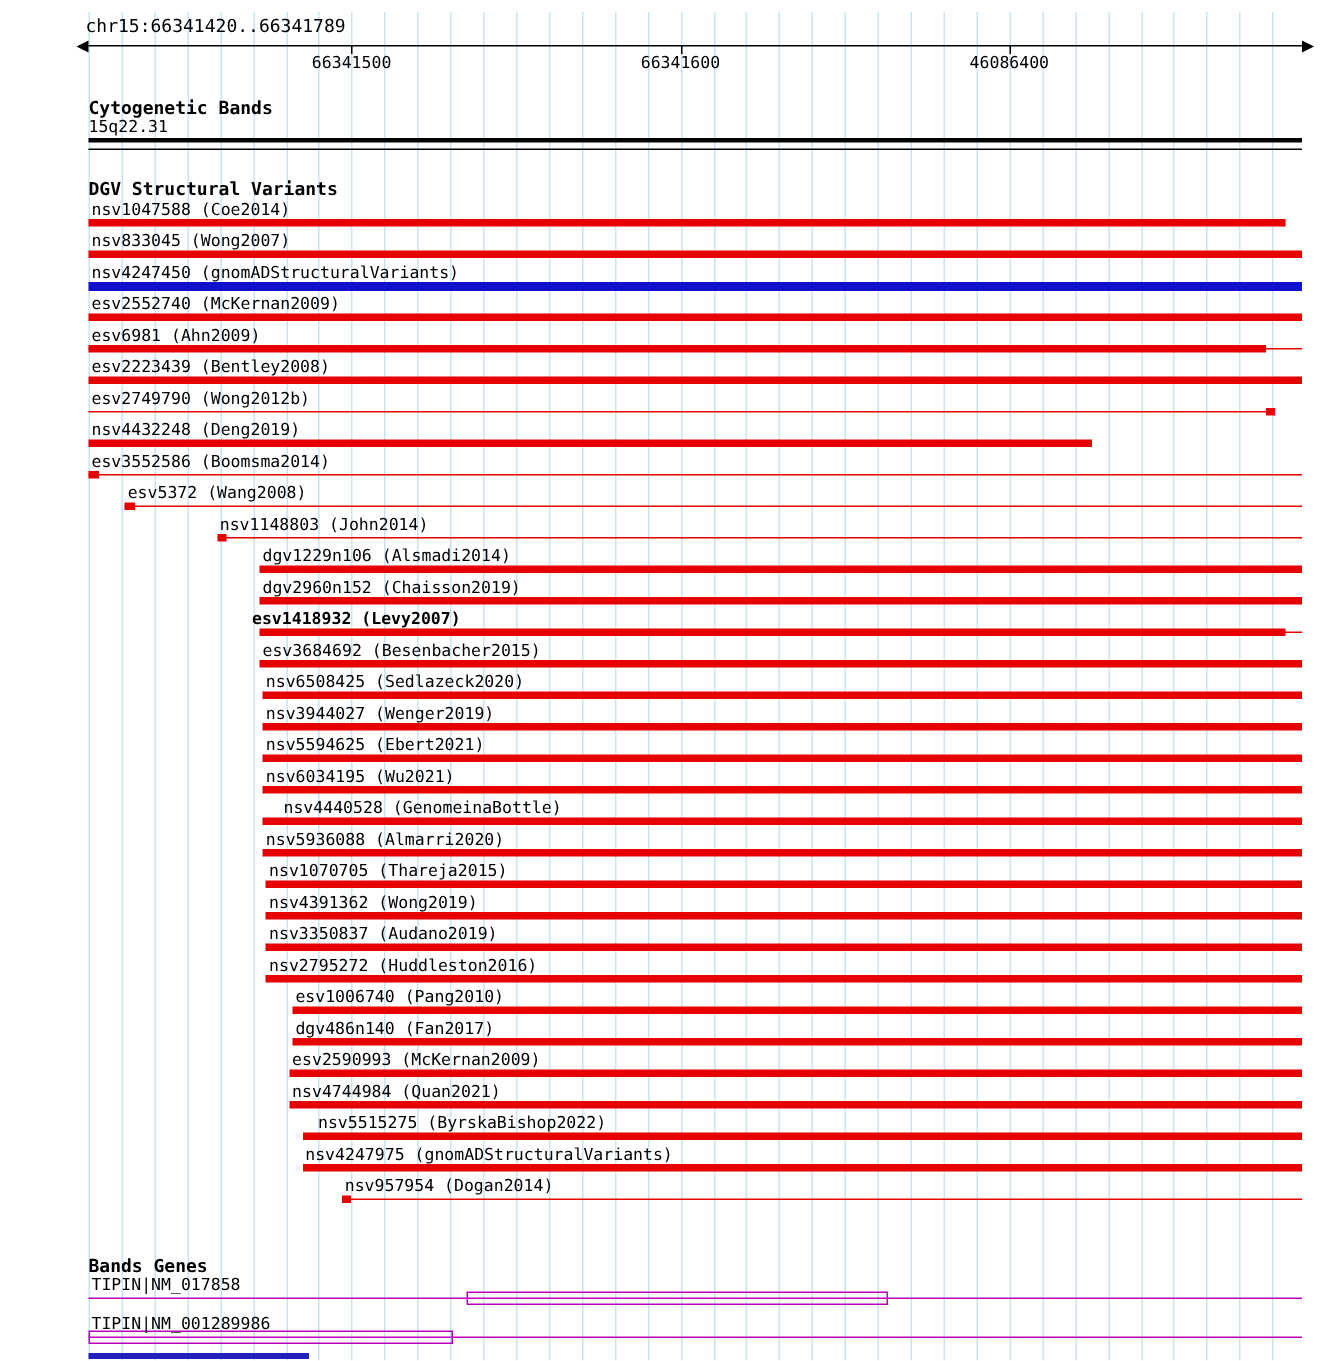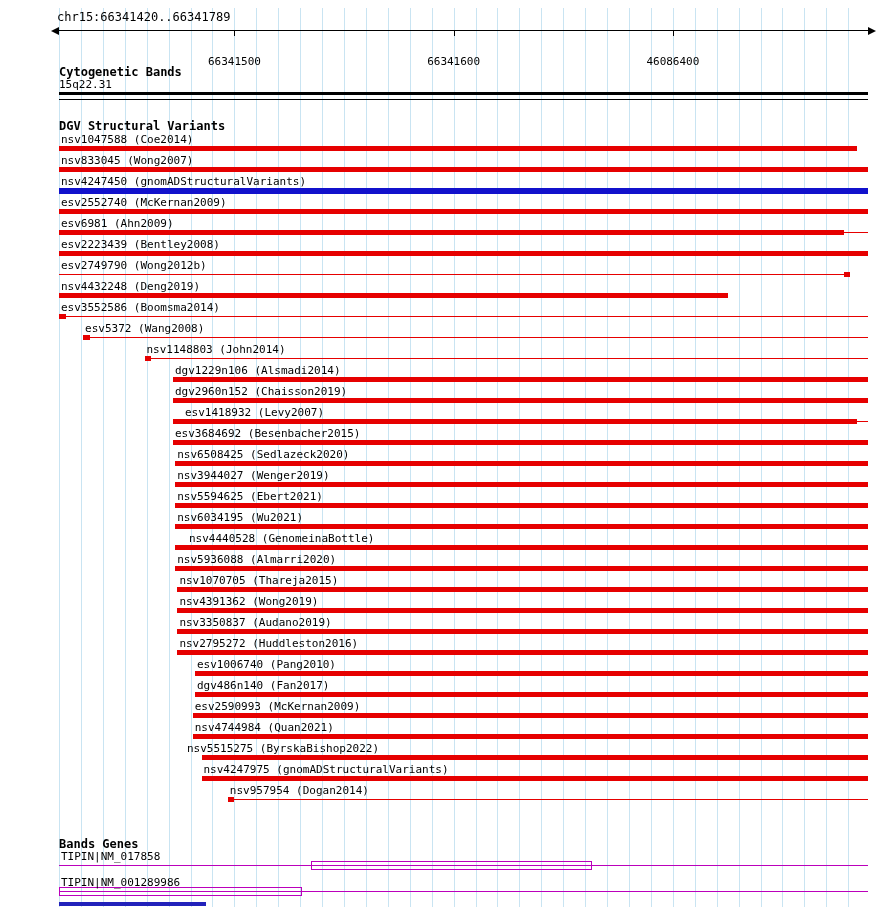--- a/index.html
+++ b/index.html
@@ -7,21 +7,21 @@
           font-family:"DejaVu Sans Mono", monospace;}
   .txt{position:absolute;font:11px/12px "DejaVu Sans Mono", monospace;color:#000;white-space:nowrap;}
   .bold{font-weight:bold;font-size:12px;line-height:13px;}
   .gridline{position:absolute;top:8px;bottom:0;width:1px;}
   .ruler-line{position:absolute;top:30px;height:1px;background:#000;}
   .ruler-arrow-left{position:absolute;top:27px;width:0;height:0;
       border-top:4px solid transparent;border-bottom:4px solid transparent;border-right:8px solid #000;}
   .ruler-arrow-right{position:absolute;top:27px;width:0;height:0;
       border-top:4px solid transparent;border-bottom:4px solid transparent;border-left:8px solid #000;}
   .ruler-tick{position:absolute;top:30px;height:6px;width:1px;background:#000;}
-  .ruler-tick-label{top:36px;transform:translateX(-50%);margin-top:20px;}
+  .ruler-tick-label{top:36px;transform:translateX(-50%);}
   .vline{position:absolute;height:1px;}
   .vbox{position:absolute;}
   .gline{position:absolute;height:1px;}
   .gbox{position:absolute;height:9px;border:1px solid;background:transparent;box-sizing:border-box;}
   #region-label{left:57px;top:11px;font-size:12px;}
   #cyto-heading{left:59px;top:66px;}
   #cyto-label{left:59px;top:79px;}
   #cyto-band-bar{position:absolute;left:59px;top:92px;width:809px;height:3px;background:#000;}
   #cyto-baseline{position:absolute;left:59px;top:99px;width:809px;height:1px;background:#000;}
   #dgv-heading{left:59px;top:120px;}
@@ -119,21 +119,21 @@
       <div class="txt" style="left: 85.1165px; top: 323px;">esv5372 (Wang2008)</div>
       <div class="vline" style="left: 144.504px; width: 723.496px; top: 358px; background: rgb(230, 0, 0);"></div>
       <div class="vbox" style="left: 144.504px; width: 6.57724px; top: 356px; height: 5px; background: rgb(230, 0, 0);"></div>
       <div class="txt" style="left: 146.504px; top: 344px;">nsv1148803 (John2014)</div>
       <div class="vbox" style="left: 173.005px; width: 694.995px; top: 377px; height: 5px; background: rgb(230, 0, 0);"></div>
       <div class="txt" style="left: 175.005px; top: 365px;">dgv1229n106 (Alsmadi2014)</div>
       <div class="vbox" style="left: 173.005px; width: 694.995px; top: 398px; height: 5px; background: rgb(230, 0, 0);"></div>
       <div class="txt" style="left: 175.005px; top: 386px;">dgv2960n152 (Chaisson2019)</div>
       <div class="vline" style="left: 173.005px; width: 694.995px; top: 421px; background: rgb(230, 0, 0);"></div>
       <div class="vbox" style="left: 173.005px; width: 684.033px; top: 419px; height: 5px; background: rgb(230, 0, 0);"></div>
-      <div class="txt" style="left: 185px; top: 407px;">esv1418932 (Levy2007)</div>
+      <div class="txt" style="left: 168px; top: 407px; font-weight: bold;">esv1418932 (Levy2007)</div>
       <div class="vbox" style="left: 173.005px; width: 694.995px; top: 440px; height: 5px; background: rgb(230, 0, 0);"></div>
       <div class="txt" style="left: 175.005px; top: 428px;">esv3684692 (Besenbacher2015)</div>
       <div class="vbox" style="left: 175.198px; width: 692.802px; top: 461px; height: 5px; background: rgb(230, 0, 0);"></div>
       <div class="txt" style="left: 177.198px; top: 449px;">nsv6508425 (Sedlazeck2020)</div>
       <div class="vbox" style="left: 175.198px; width: 692.802px; top: 482px; height: 5px; background: rgb(230, 0, 0);"></div>
       <div class="txt" style="left: 177.198px; top: 470px;">nsv3944027 (Wenger2019)</div>
       <div class="vbox" style="left: 175.198px; width: 692.802px; top: 503px; height: 5px; background: rgb(230, 0, 0);"></div>
       <div class="txt" style="left: 177.198px; top: 491px;">nsv5594625 (Ebert2021)</div>
       <div class="vbox" style="left: 175.198px; width: 692.802px; top: 524px; height: 5px; background: rgb(230, 0, 0);"></div>
       <div class="txt" style="left: 177.198px; top: 512px;">nsv6034195 (Wu2021)</div>
@@ -151,21 +151,21 @@
       <div class="txt" style="left: 179.39px; top: 638px;">nsv2795272 (Huddleston2016)</div>
       <div class="vbox" style="left: 194.93px; width: 673.07px; top: 671px; height: 5px; background: rgb(230, 0, 0);"></div>
       <div class="txt" style="left: 196.93px; top: 659px;">esv1006740 (Pang2010)</div>
       <div class="vbox" style="left: 194.93px; width: 673.07px; top: 692px; height: 5px; background: rgb(230, 0, 0);"></div>
       <div class="txt" style="left: 196.93px; top: 680px;">dgv486n140 (Fan2017)</div>
       <div class="vbox" style="left: 192.737px; width: 675.263px; top: 713px; height: 5px; background: rgb(230, 0, 0);"></div>
       <div class="txt" style="left: 194.737px; top: 701px;">esv2590993 (McKernan2009)</div>
       <div class="vbox" style="left: 192.737px; width: 675.263px; top: 734px; height: 5px; background: rgb(230, 0, 0);"></div>
       <div class="txt" style="left: 194.737px; top: 722px;">nsv4744984 (Quan2021)</div>
       <div class="vbox" style="left: 201.507px; width: 666.493px; top: 755px; height: 5px; background: rgb(230, 0, 0);"></div>
-      <div class="txt" style="left: 187px; top: 743px;">nsv5515275 (ByrskaBishop2022)</div>
+      <div class="txt" style="left: 212px; top: 743px;">nsv5515275 (ByrskaBishop2022)</div>
       <div class="vbox" style="left: 201.507px; width: 666.493px; top: 776px; height: 5px; background: rgb(230, 0, 0);"></div>
       <div class="txt" style="left: 203.507px; top: 764px;">nsv4247975 (gnomADStructuralVariants)</div>
       <div class="vline" style="left: 227.816px; width: 640.184px; top: 799px; background: rgb(230, 0, 0);"></div>
       <div class="vbox" style="left: 227.816px; width: 6.57724px; top: 797px; height: 5px; background: rgb(230, 0, 0);"></div>
       <div class="txt" style="left: 229.816px; top: 785px;">nsv957954 (Dogan2014)</div>
     </div>
 
   <div id="genes-heading" class="txt bold">Bands Genes</div>
   <div id="genes">
       <div class="gline" style="left: 59px; width: 809px; top: 865px; background: rgb(187, 0, 187);"></div>

